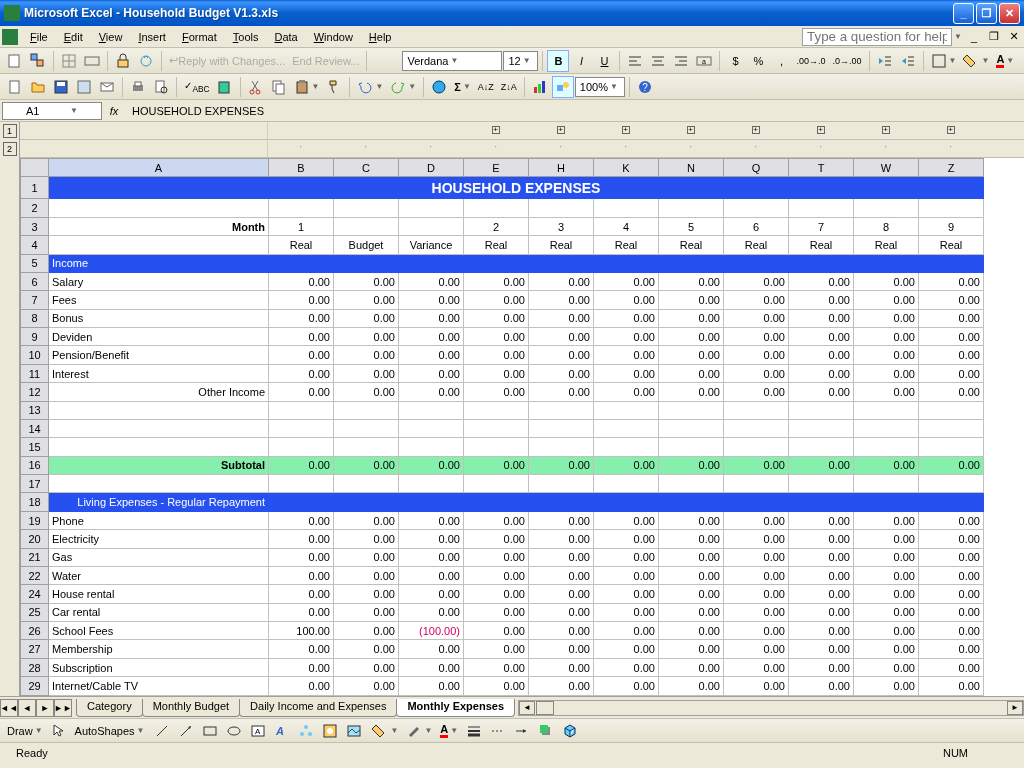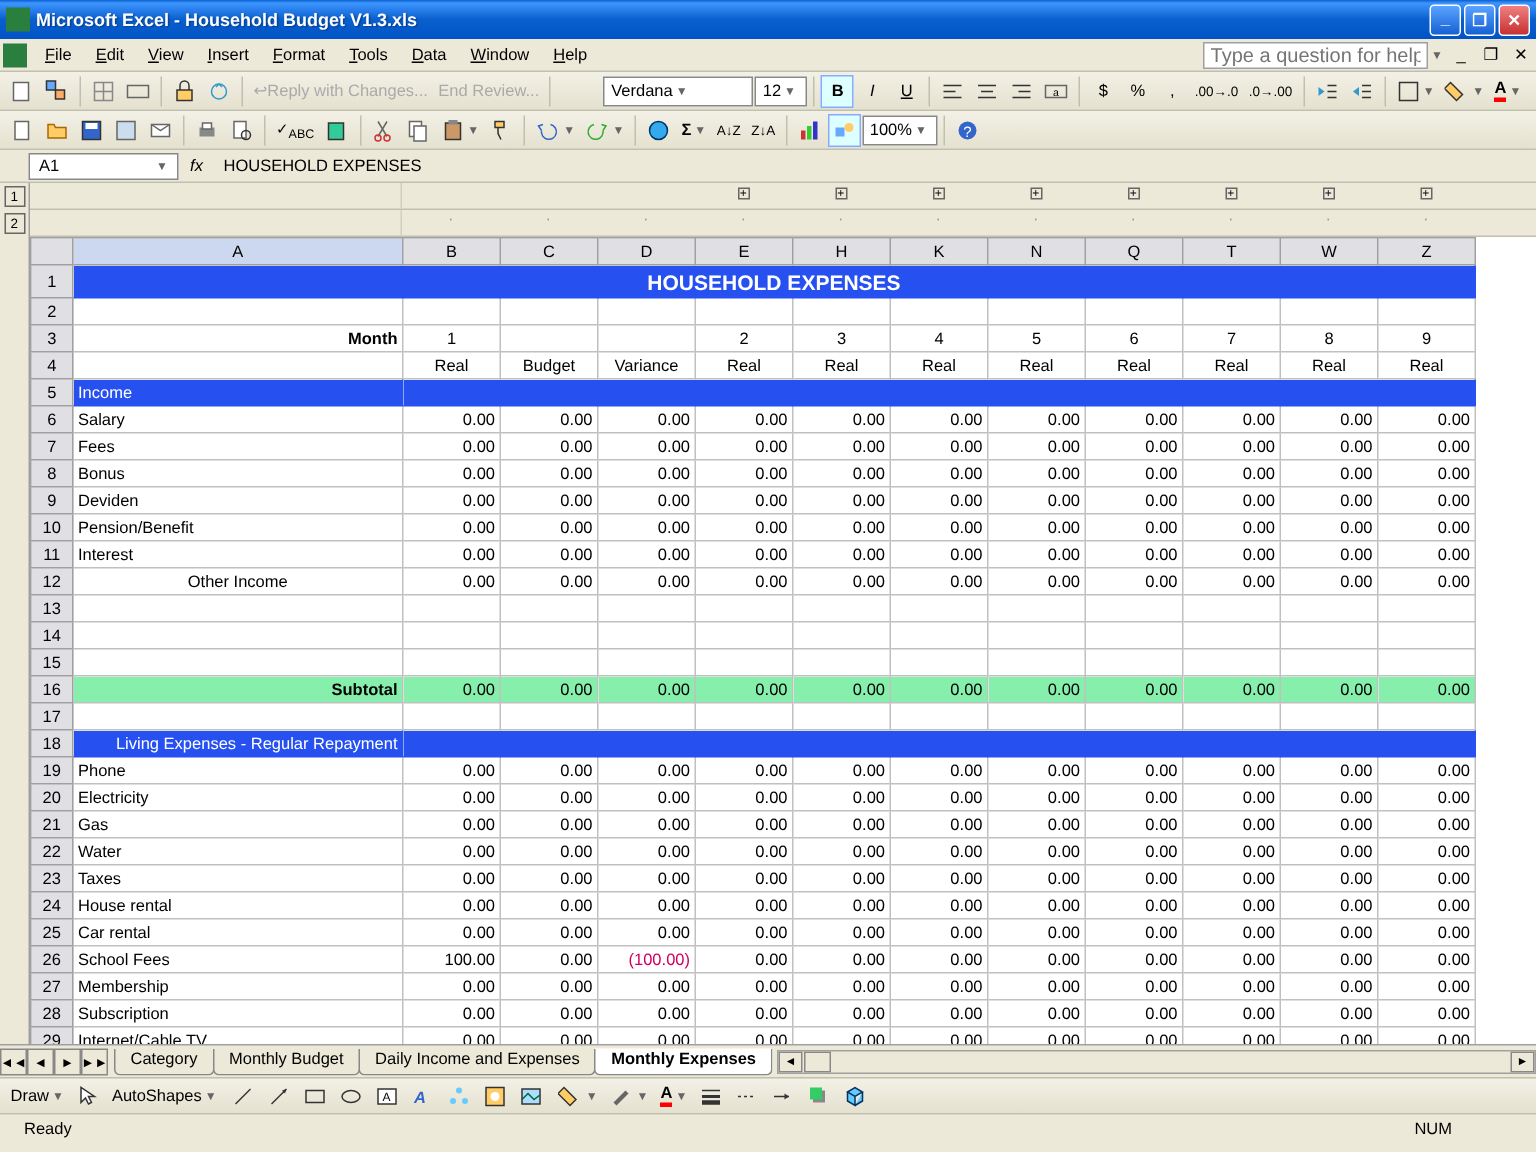--- a/index.html
+++ b/index.html
@@ -27,21 +27,21 @@
 .tbbtn { min-width:22px; height:22px; display:flex; align-items:center; justify-content:center; cursor:pointer; border:1px solid transparent; padding:0 2px; }
 .tbbtn svg { width:16px; height:16px; }
 .fontbox { width:100px; height:20px; border:1px solid #888; background:#fff; padding:0 4px; display:flex; align-items:center; }
 .sizebox { width:35px; height:20px; border:1px solid #888; background:#fff; padding:0 4px; display:flex; align-items:center; }
 .zoombox { width:50px; height:20px; border:1px solid #888; background:#fff; padding:0 4px; display:flex; align-items:center; }
 .dimtext { color:#aaa; }
 .dropdown { font-size:8px; color:#666; margin-left:2px; }
 
 
 .namebar { height:22px; background:#ece9d8; display:flex; align-items:center; border-bottom:1px solid #c0c0b0; }
-.namebox { width:100px; height:18px; border:1px solid #888; background:#fff; padding:0 6px; display:flex; align-items:center; margin-left:19px; }
+.namebox { width:100px; height:18px; border:1px solid #888; background:#fff; padding:0 23px; display:flex; align-items:center; margin-left:2px; }
 .fxlabel { width:24px; text-align:center; font-style:italic; }
 .formulabox { flex:1; height:18px; padding:0 6px; display:flex; align-items:center; }
 
 
 .outlinerow { height:18px; background:#ece9d8; border-bottom:1px solid #c0c0b0; display:flex; }
 .outlinerow .plus { width:8px; height:8px; border:1px solid #666; font-size:8px; line-height:6px; text-align:center; }
 
 
 .gridwrap { display:flex; height:538px; overflow:hidden; background:#fff; }
 .corner { width:48px; height:18px; background:#e0dfe3; border:1px solid #a0a0a0; }
@@ -589,21 +589,21 @@
           <td class="colN">0.00</td>
           <td class="colN">0.00</td>
           <td class="colN">0.00</td>
           <td class="colN">0.00</td>
           <td class="colN">0.00</td>
           <td class="colN">0.00</td>
           <td class="colN">0.00</td>
         </tr>
         <tr>
           <th class="rowh">12</th>
-          <td class="colA" style="text-align:center">Other Income</td>
+          <td class="colA" style="text-align:right">Other Income</td>
           <td class="colN">0.00</td>
           <td class="colN">0.00</td>
           <td class="colN">0.00</td>
           <td class="colN">0.00</td>
           <td class="colN">0.00</td>
           <td class="colN">0.00</td>
           <td class="colN">0.00</td>
           <td class="colN">0.00</td>
           <td class="colN">0.00</td>
           <td class="colN">0.00</td>
@@ -730,35 +730,20 @@
           <td class="colN">0.00</td>
           <td class="colN">0.00</td>
           <td class="colN">0.00</td>
           <td class="colN">0.00</td>
           <td class="colN">0.00</td>
           <td class="colN">0.00</td>
         </tr>
         <tr>
           <th class="rowh">22</th>
           <td class="colA" style="text-align:left">Water</td>
-          <td class="colN">0.00</td>
-          <td class="colN">0.00</td>
-          <td class="colN">0.00</td>
-          <td class="colN">0.00</td>
-          <td class="colN">0.00</td>
-          <td class="colN">0.00</td>
-          <td class="colN">0.00</td>
-          <td class="colN">0.00</td>
-          <td class="colN">0.00</td>
-          <td class="colN">0.00</td>
-          <td class="colN">0.00</td>
-        </tr>
-        <tr>
-          <th class="rowh">23</th>
-          <td class="colA" style="text-align:left">Taxes</td>
           <td class="colN">0.00</td>
           <td class="colN">0.00</td>
           <td class="colN">0.00</td>
           <td class="colN">0.00</td>
           <td class="colN">0.00</td>
           <td class="colN">0.00</td>
           <td class="colN">0.00</td>
           <td class="colN">0.00</td>
           <td class="colN">0.00</td>
           <td class="colN">0.00</td>

